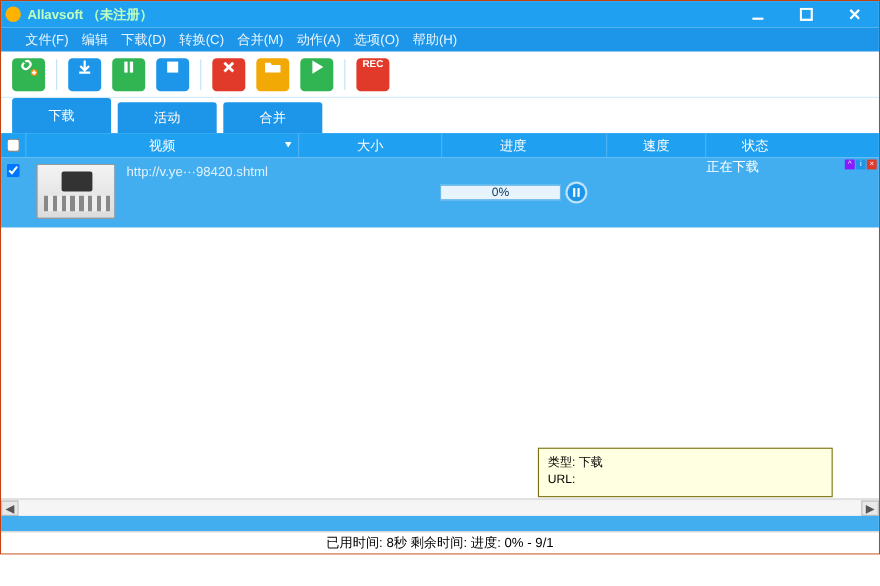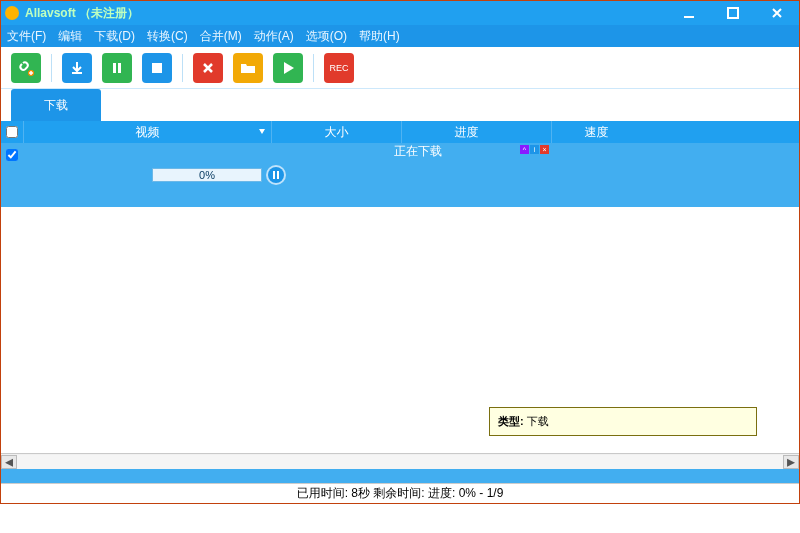--- a/index.html
+++ b/index.html
@@ -3,24 +3,24 @@
 <meta charset="utf-8">
 <style>
   * { box-sizing: border-box; margin: 0; padding: 0; font-family: "Microsoft YaHei", Arial, sans-serif; }
   html, body { width: 800px; height: 533px; overflow: hidden; background: #fff; }
   .window { width: 800px; height: 504px; border: 1px solid #c2410c; display: flex; flex-direction: column; }
   .titlebar { background: #20a0f0; height: 24px; display: flex; align-items: center; color: #bfffbf; font-size: 12px; font-weight: bold; padding-left: 4px; }
   .titlebar .app-icon { width: 14px; height: 14px; background: #ffb300; border-radius: 50%; margin-right: 6px; display: inline-block; }
   .titlebar .spacer { flex: 1; }
   .titlebar .winbtn { width: 44px; height: 24px; display: flex; align-items: center; justify-content: center; color: #fff; }
   .titlebar .winbtn svg { width: 12px; height: 12px; }
-  .menubar { background: #1d95e8; height: 22px; display: flex; align-items: center; padding-left: 6px; gap: 12px; color: #eaf6ff; font-size: 12px; }
+  .menubar { background: #1d95e8; height: 22px; display: flex; align-items: center; padding-left: 22px; gap: 12px; color: #eaf6ff; font-size: 12px; }
   .menubar .menuitem { cursor: default; }
   .toolbar { background: #fff; height: 42px; border-bottom: 1px solid #cde8fb; display: flex; align-items: center; padding-left: 10px; gap: 10px; }
-  .tbtn { width: 30px; height: 30px; border-radius: 4px; display: flex; align-items: center; justify-content: center; color: #fff; font-weight: normal; }
+  .tbtn { width: 30px; height: 30px; border-radius: 4px; display: flex; align-items: flex-start; justify-content: center; color: #fff; font-weight: bold; }
   .tbtn svg { width: 16px; height: 16px; fill: #fff; }
   .sep { width: 1px; height: 28px; background: #bde0f7; }
   .tabs { background: #fff; height: 32px; display: flex; padding-left: 10px; gap: 6px; }
   .tab { width: 90px; height: 28px; margin-top: 4px; background: #1d95e8; color: #fff; font-size: 12px; display: flex; align-items: center; justify-content: center; border-top-left-radius: 3px; border-top-right-radius: 3px; }
   .tab.active { background: #1d95e8; height: 32px; margin-top: 0; }
   .colheader { background: #20a0f0; height: 22px; display: flex; color: #fff; font-size: 12px; }
   .colheader .chk { width: 22px; display:flex; align-items:center; justify-content:center; }
   .colheader .col { display:flex; align-items:center; justify-content:center; border-left: 1px solid #4fb3f2; }
   .col-video { width: 248px; position: relative; }
   .col-video .dd { position:absolute; right:6px; top:8px; width:0;height:0;border-left:3px solid transparent;border-right:3px solid transparent;border-top:5px solid #fff; }
@@ -41,21 +41,21 @@
   .progbar { width: 110px; height: 14px; background: #e8f4fd; border:1px solid #6bb8e8; position:relative; }
   .progbar .txt { position:absolute; inset:0; display:flex;align-items:center;justify-content:center; color:#0b3d63; font-size:11px; }
   .pausebadge { width:16px;height:16px;border-radius:50%;background:#1d95e8;display:flex;align-items:center;justify-content:center; box-shadow:0 0 0 2px #bfe3fb; }
   .pausebadge span{width:2px;height:8px;background:#fff;display:inline-block;margin:0 1px;}
   .row .cell-speed { width: 90px; }
   .row .cell-status { width: 90px; display:flex;align-items:flex-start;justify-content:center; }
   .row .cell-remain { width: 88px; position:relative; }
   .corner-icons { position:absolute; right:2px; top:2px; display:flex; gap:1px; }
   .ci { width:9px;height:9px; font-size:7px; color:#fff; display:flex;align-items:center;justify-content:center; }
   .tooltip { position:absolute; left:488px; top:200px; width:268px; background:#ffffe1; border:1px solid #7a6f10; padding:6px 8px; font-size:11px; color:#000; line-height:1.4; z-index:5; }
-  .tooltip b { font-weight:bold; }
+  .tooltip b { font-weight:normal; }
   .list-area { flex:1; background:#fff; position:relative; overflow:hidden; }
   .hscroll { height:16px; background:#f0f0f0; border-top:1px solid #c9c9c9; display:flex; align-items:center; }
   .hscroll .arrow { width:16px; height:14px; display:flex;align-items:center;justify-content:center; color:#555; background:#e8e8e8; border:1px solid #bbb; }
   .hscroll .track { flex:1; height:14px; background:#f5f5f5; }
   .statusbar { background: linear-gradient(#42aef0,#42aef0); height:14px; }
   .footer { height:20px; background:#fff; display:flex; align-items:center; justify-content:center; font-size:12px; color:#000; border-top:1px solid #ccc; }
   input[type=checkbox]{ width:12px;height:12px; }
 </style>
 </head>
 <body>
@@ -135,38 +135,45 @@
         </svg>
       </div>
     <div class="sep"></div>
     <div class="tbtn" style="background:#e13a2b;font-size:9px">
         <span>REC</span>
       </div>
   </div>
 
   <div class="tabs">
     <div class="tab active">下载</div>
+    <div class="tab">活动</div>
+    <div class="tab">合并</div>
   </div>
 
   <div class="colheader">
     <div class="chk">
         <input type="checkbox" style="">
       </div>
     <div class="col col-video">
         <span>视频</span>
         <span class="dd"></span>
       </div>
     <div class="col col-size">大小</div>
     <div class="col col-prog">进度</div>
     <div class="col col-speed">速度</div>
+    <div class="col col-status">状态</div>
   </div>
 
   <div class="row">
     <div class="cell-chk">
       <input type="checkbox" checked="" style="">
+    </div>
+    <div class="cell-video">
+      <div class="thumb"></div>
+      <span style="color:#dff1ff">http://v.ye···98420.shtml</span>
     </div>
     <div class="cell-size"></div>
     <div class="cell-prog">
       <div class="progwrap">
         <div class="progbar">
           <div class="txt">0%</div>
         </div>
         <div class="pausebadge">
             <span></span>
             <span></span>
@@ -182,26 +189,27 @@
         <div class="ci" style="background:#8a1aff">^</div>
         <div class="ci" style="background:#1d95e8">i</div>
         <div class="ci" style="background:#e13a2b">×</div>
       </div>
     </div>
   </div>
 
   <div class="list-area">
     <div class="tooltip">
       <div><b>类型:</b> <span>下载</span></div>
+      <div><b>URL:</b></div>
     </div>
   </div>
 
   <div class="hscroll">
     <div class="arrow">◂</div>
     <div class="track"></div>
     <div class="arrow">▸</div>
   </div>
   <div class="statusbar"></div>
   <div class="footer">
-    <span>已用时间:  8秒 剩余时间:  进度:  0% - 1/9</span>
+    <span>已用时间:  8秒 剩余时间:  进度:  0% - 9/1</span>
   </div>
 
 </div>
 
 </body></html>

